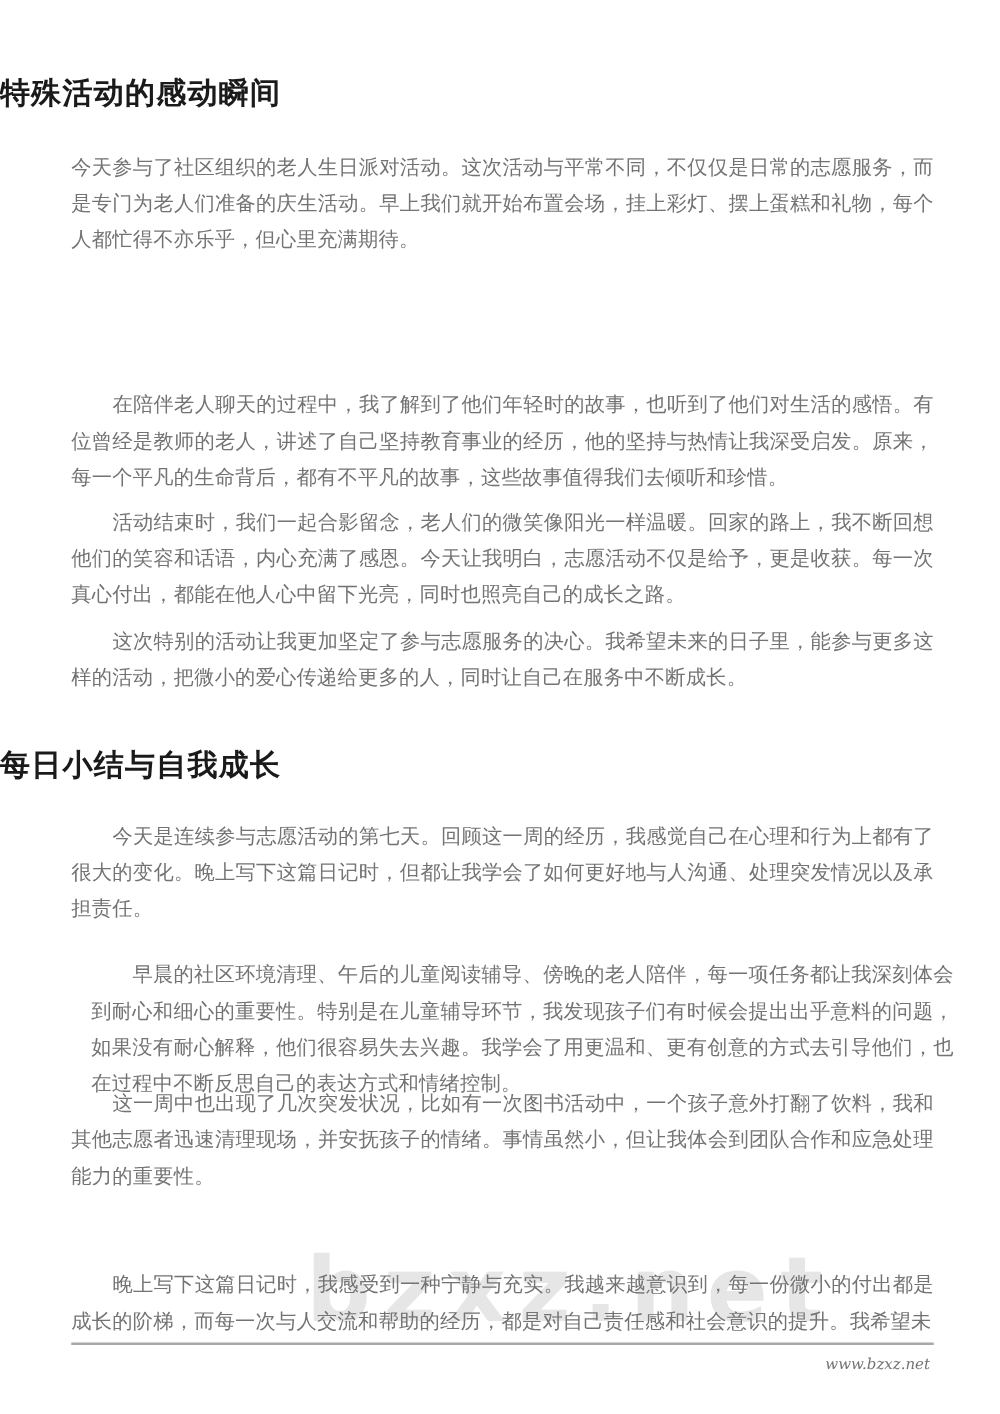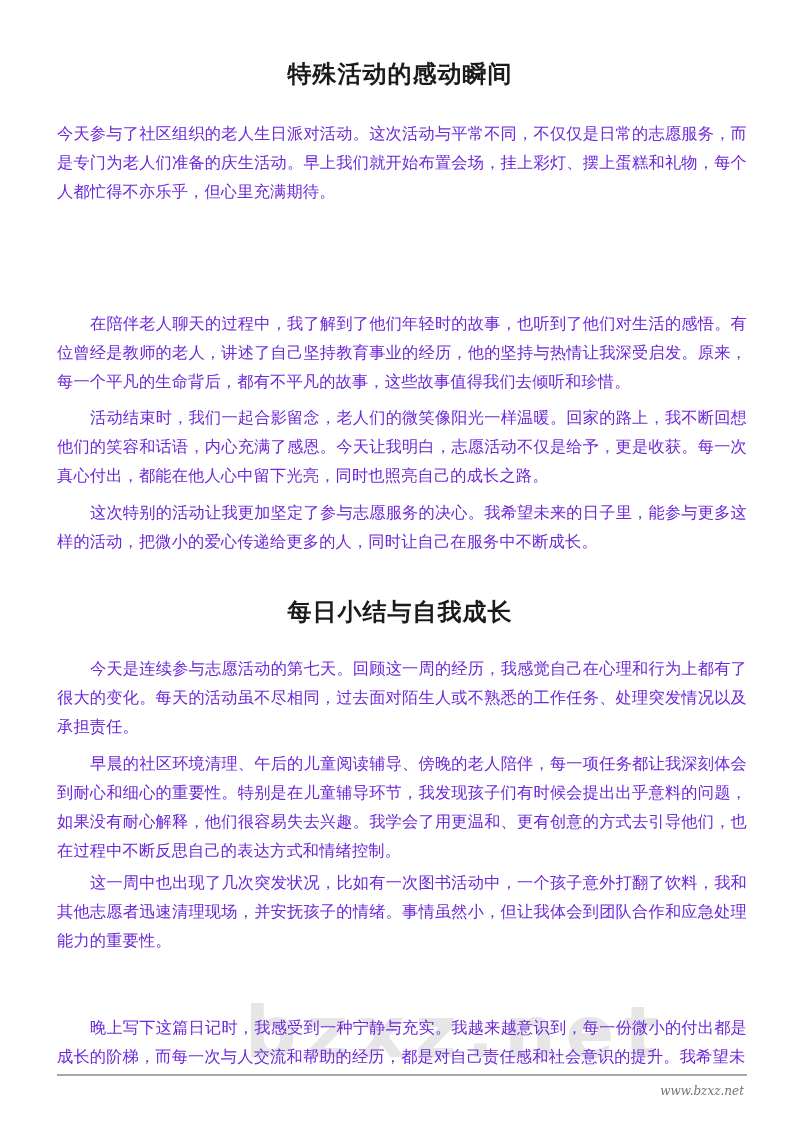--- a/index.html
+++ b/index.html
@@ -18,35 +18,34 @@
     .page {
       position: absolute;
       left: 0; top: 0;
       width: 800px;
       height: 1131px;
     }
     .section-title {
       position: absolute;
       left: 0;
       width: 800px;
-      text-align: center;
       font-family: "DejaVu Sans", "Liberation Sans", sans-serif;
       font-weight: bold;
       font-size: 24px;
       color: #1a1a1a;
       letter-spacing: 1px;
     }
     .para {
       position: absolute;
       left: 57px;
       width: 690px;
       font-size: 16.2px;
       line-height: 29px;
       text-align: justify;
-      color: #6d28d9;
+      color: #737373;
       letter-spacing: 0.2px;
     }
     .para.indent { text-indent: 33px; }
     .footer-rule {
       position: absolute;
       left: 57px;
       top: 1074px;
       width: 690px;
       height: 2px;
       background: #a8a8a8;
@@ -83,21 +82,21 @@
 
   <h1 class="section-title" style="top:58px;margin:0;">特殊活动的感动瞬间</h1>
 
   <p class="para" style="top:119px;margin:0;">今天参与了社区组织的老人生日派对活动。这次活动与平常不同，不仅仅是日常的志愿服务，而是专门为老人们准备的庆生活动。早上我们就开始布置会场，挂上彩灯、摆上蛋糕和礼物，每个人都忙得不亦乐乎，但心里充满期待。</p>
   <p class="para indent" style="top:309px;margin:0;">在陪伴老人聊天的过程中，我了解到了他们年轻时的故事，也听到了他们对生活的感悟。有位曾经是教师的老人，讲述了自己坚持教育事业的经历，他的坚持与热情让我深受启发。原来，每一个平凡的生命背后，都有不平凡的故事，这些故事值得我们去倾听和珍惜。</p>
   <p class="para indent" style="top:403px;margin:0;">活动结束时，我们一起合影留念，老人们的微笑像阳光一样温暖。回家的路上，我不断回想他们的笑容和话语，内心充满了感恩。今天让我明白，志愿活动不仅是给予，更是收获。每一次真心付出，都能在他人心中留下光亮，同时也照亮自己的成长之路。</p>
   <p class="para indent" style="top:498px;margin:0;">这次特别的活动让我更加坚定了参与志愿服务的决心。我希望未来的日子里，能参与更多这样的活动，把微小的爱心传递给更多的人，同时让自己在服务中不断成长。</p>
 
   <h1 class="section-title" style="top:596px;margin:0;">每日小结与自我成长</h1>
 
-  <p class="para indent" style="top:654px;margin:0;">今天是连续参与志愿活动的第七天。回顾这一周的经历，我感觉自己在心理和行为上都有了很大的变化。每天的活动虽不尽相同，过去面对陌生人或不熟悉的工作任务、处理突发情况以及承担责任。</p>
-  <p class="para indent" style="top:749px;margin:0;">早晨的社区环境清理、午后的儿童阅读辅导、傍晚的老人陪伴，每一项任务都让我深刻体会到耐心和细心的重要性。特别是在儿童辅导环节，我发现孩子们有时候会提出出乎意料的问题，如果没有耐心解释，他们很容易失去兴趣。我学会了用更温和、更有创意的方式去引导他们，也在过程中不断反思自己的表达方式和情绪控制。</p>
+  <p class="para indent" style="top:654px;margin:0;">今天是连续参与志愿活动的第七天。回顾这一周的经历，我感觉自己在心理和行为上都有了很大的变化。晚上写下这篇日记时，但都让我学会了如何更好地与人沟通、处理突发情况以及承担责任。</p>
+  <p class="para indent" style="top:749px;margin:16px;">早晨的社区环境清理、午后的儿童阅读辅导、傍晚的老人陪伴，每一项任务都让我深刻体会到耐心和细心的重要性。特别是在儿童辅导环节，我发现孩子们有时候会提出出乎意料的问题，如果没有耐心解释，他们很容易失去兴趣。我学会了用更温和、更有创意的方式去引导他们，也在过程中不断反思自己的表达方式和情绪控制。</p>
   <p class="para indent" style="top:868px;margin:0;">这一周中也出现了几次突发状况，比如有一次图书活动中，一个孩子意外打翻了饮料，我和其他志愿者迅速清理现场，并安抚孩子的情绪。事情虽然小，但让我体会到团队合作和应急处理能力的重要性。</p>
 
   <p class="para indent" style="top:1013px;margin:0;">晚上写下这篇日记时，我感受到一种宁静与充实。我越来越意识到，每一份微小的付出都是成长的阶梯，而每一次与人交流和帮助的经历，都是对自己责任感和社会意识的提升。我希望未</p>
 
   <div class="footer-rule"></div>
   <div class="footer-url">www.bzxz.net</div>
 </div>
 
 </body></html>

